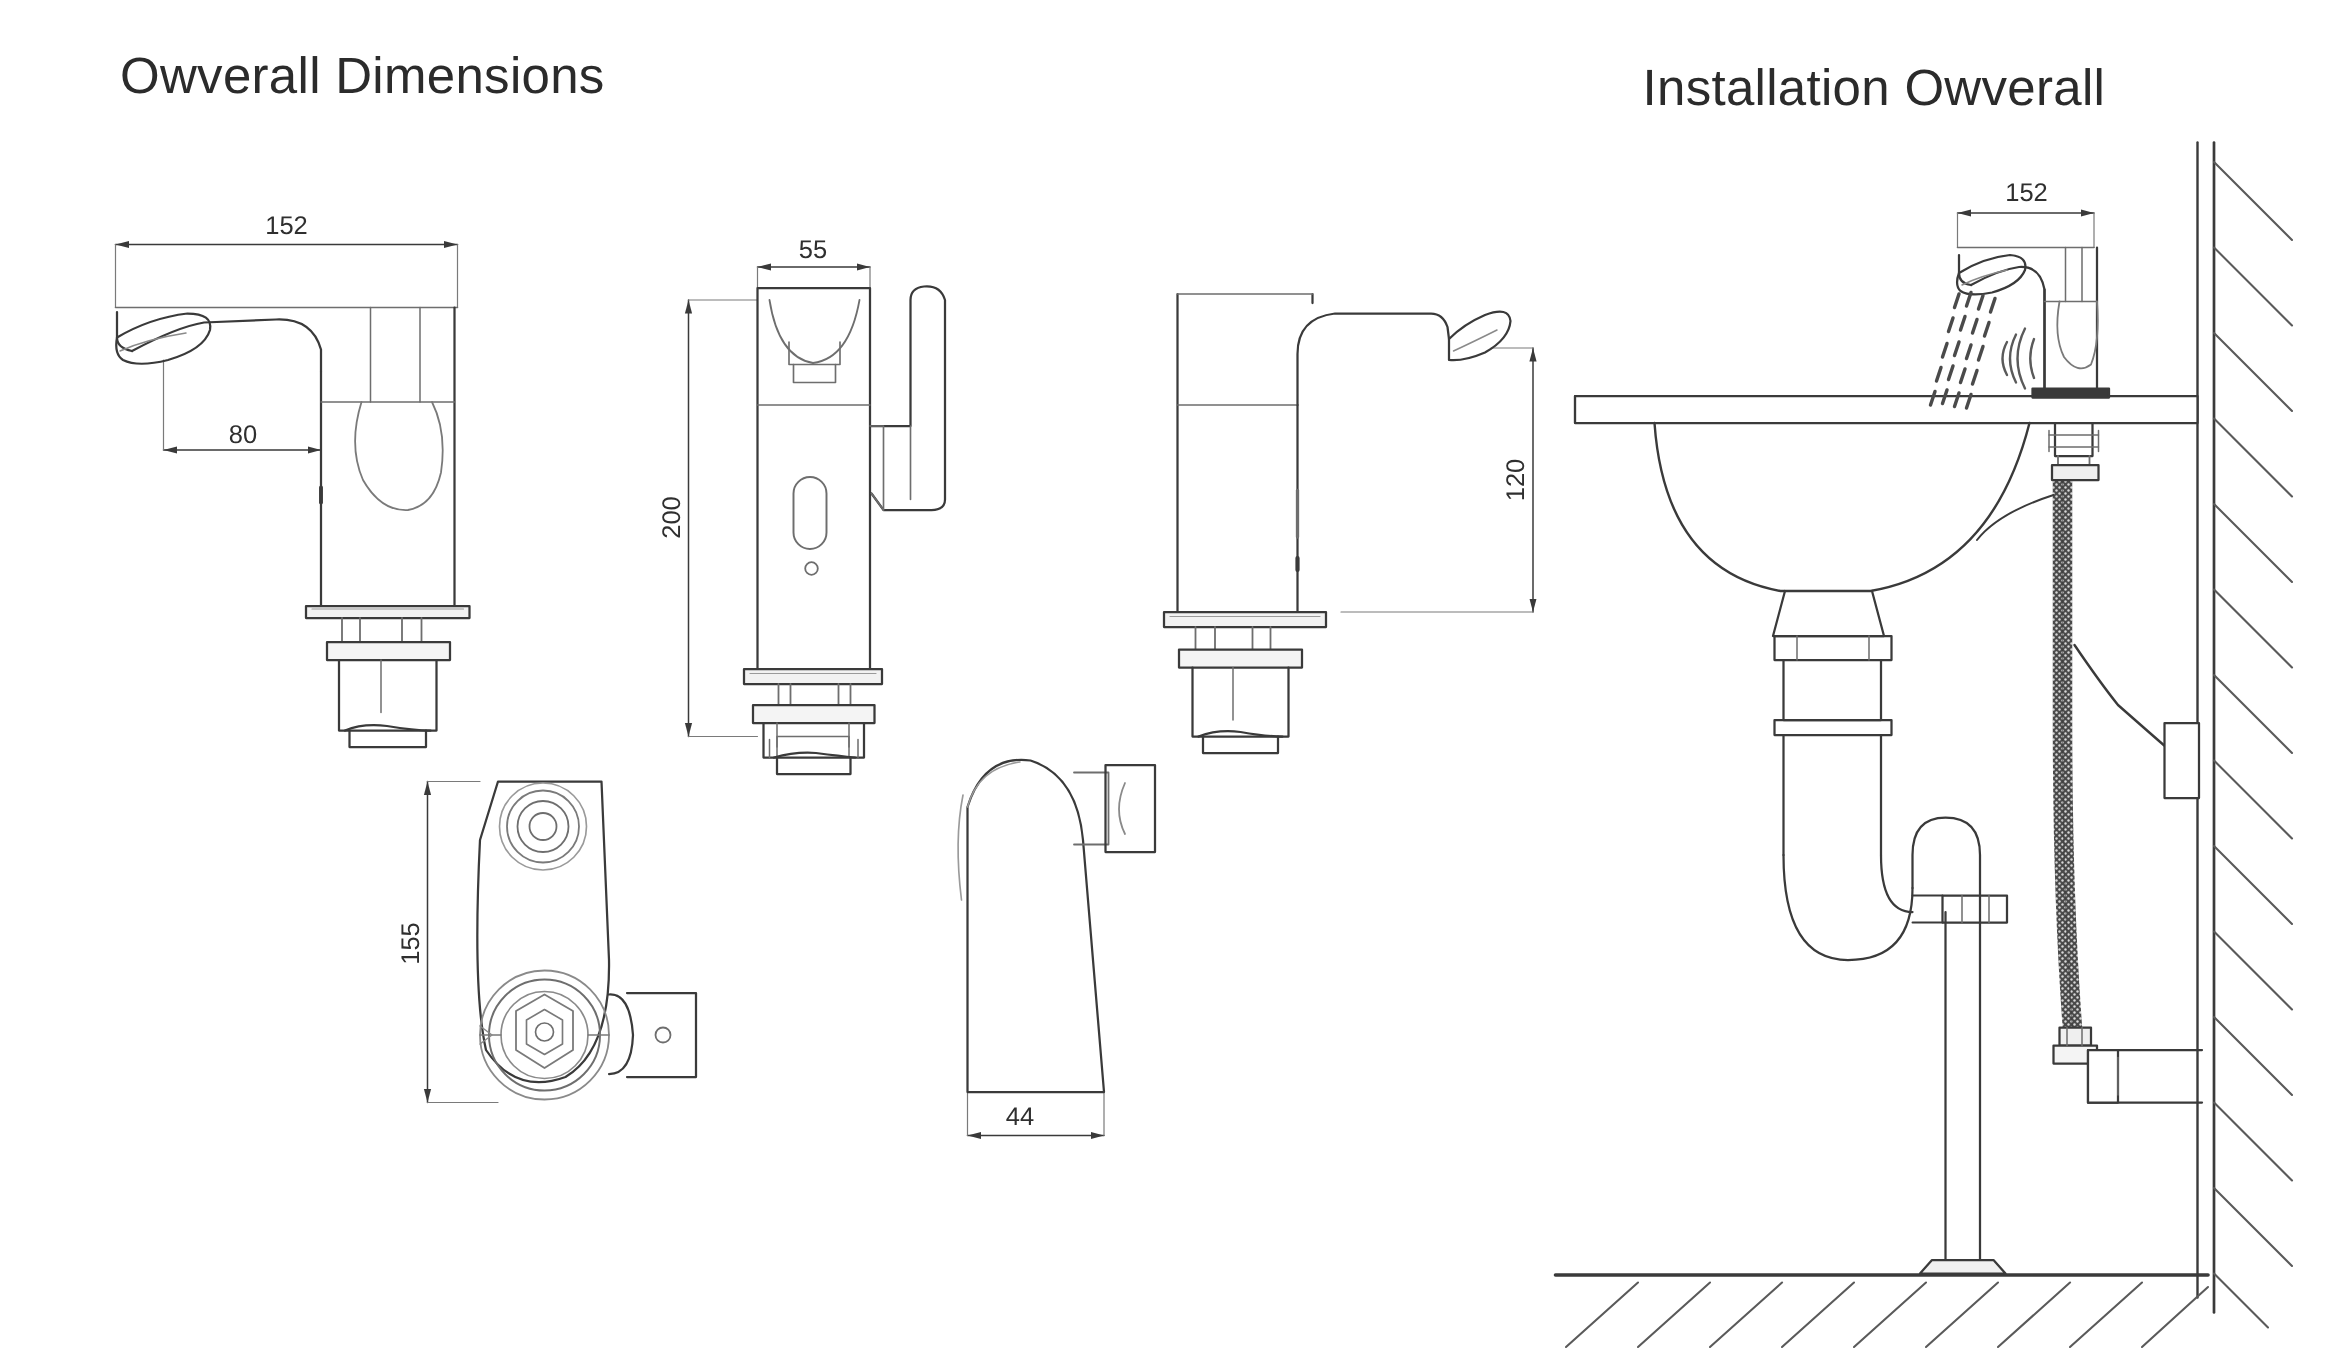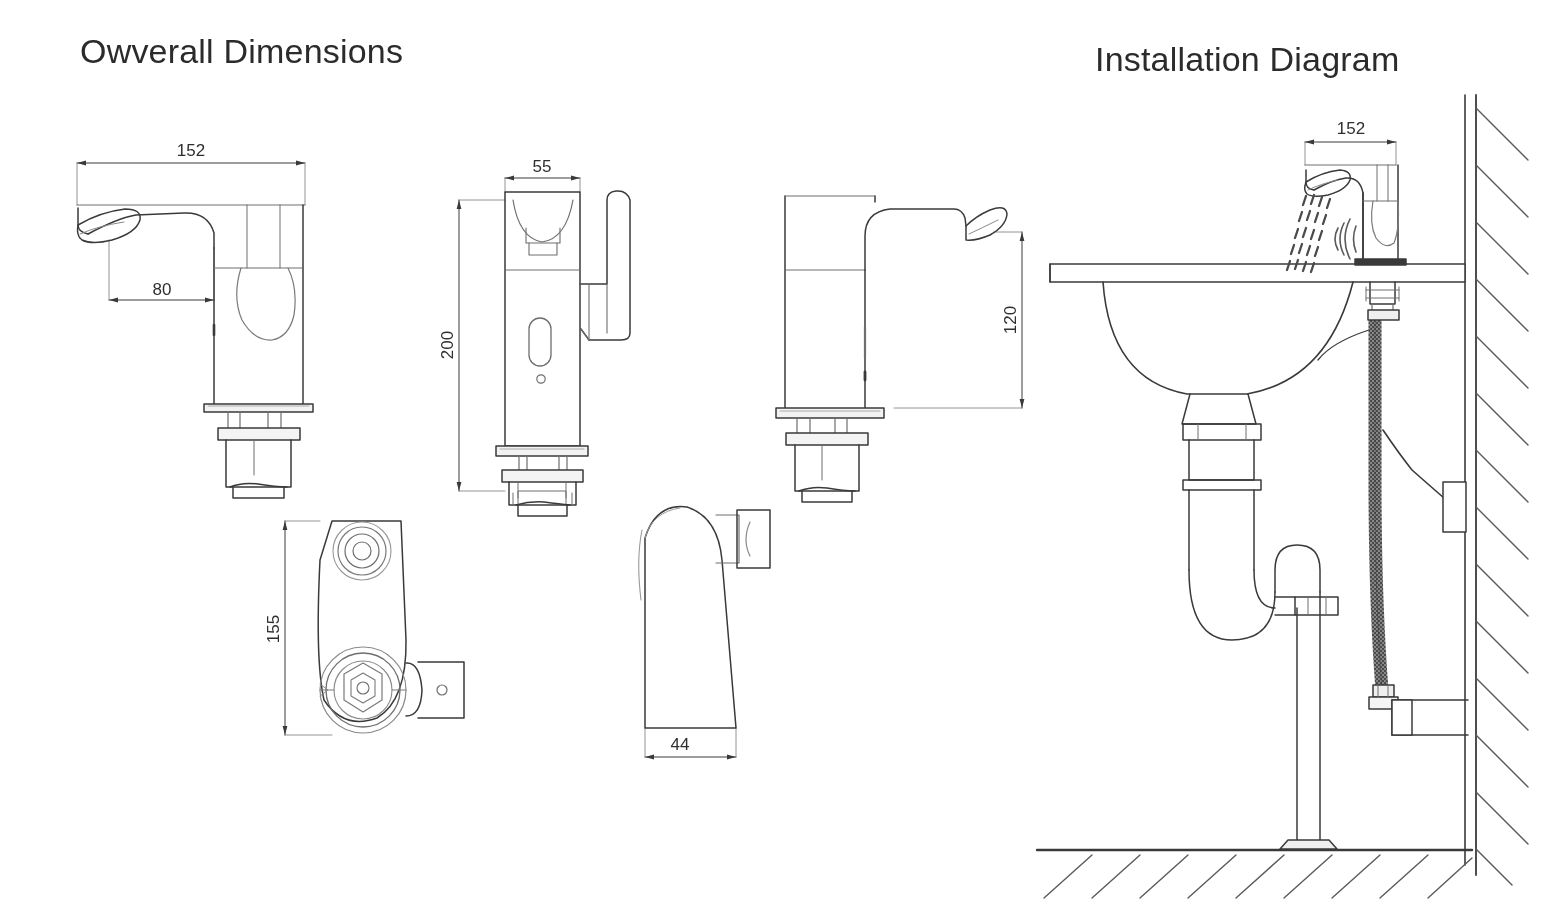--- a/index.html
+++ b/index.html
@@ -47,21 +47,21 @@
     fill: #2f2f2f;
   }
 </style>
 </head>
 <body>
 
 <div class="sheet">
 
   <div class="title" id="title-overall">Owverall Dimensions</div>
 
-  <div class="title" id="title-install">Installation Diagram</div>
+  <div class="title" id="title-install">Installation Owverall</div>
 
   <svg class="svg-layer" viewBox="0 0 1562 914" xmlns="http://www.w3.org/2000/svg">
 
     <defs>
       <marker id="arrL" markerWidth="10" markerHeight="8" refX="9" refY="4" orient="auto" markerUnits="userSpaceOnUse">
         <path d="M9,4 L0,1.6 L0,6.4 Z" fill="#3a3a3a"></path>
       </marker>
       <marker id="arrR" markerWidth="10" markerHeight="8" refX="1" refY="4" orient="auto" markerUnits="userSpaceOnUse">
         <path d="M1,4 L10,1.6 L10,6.4 Z" fill="#3a3a3a"></path>
       </marker>

